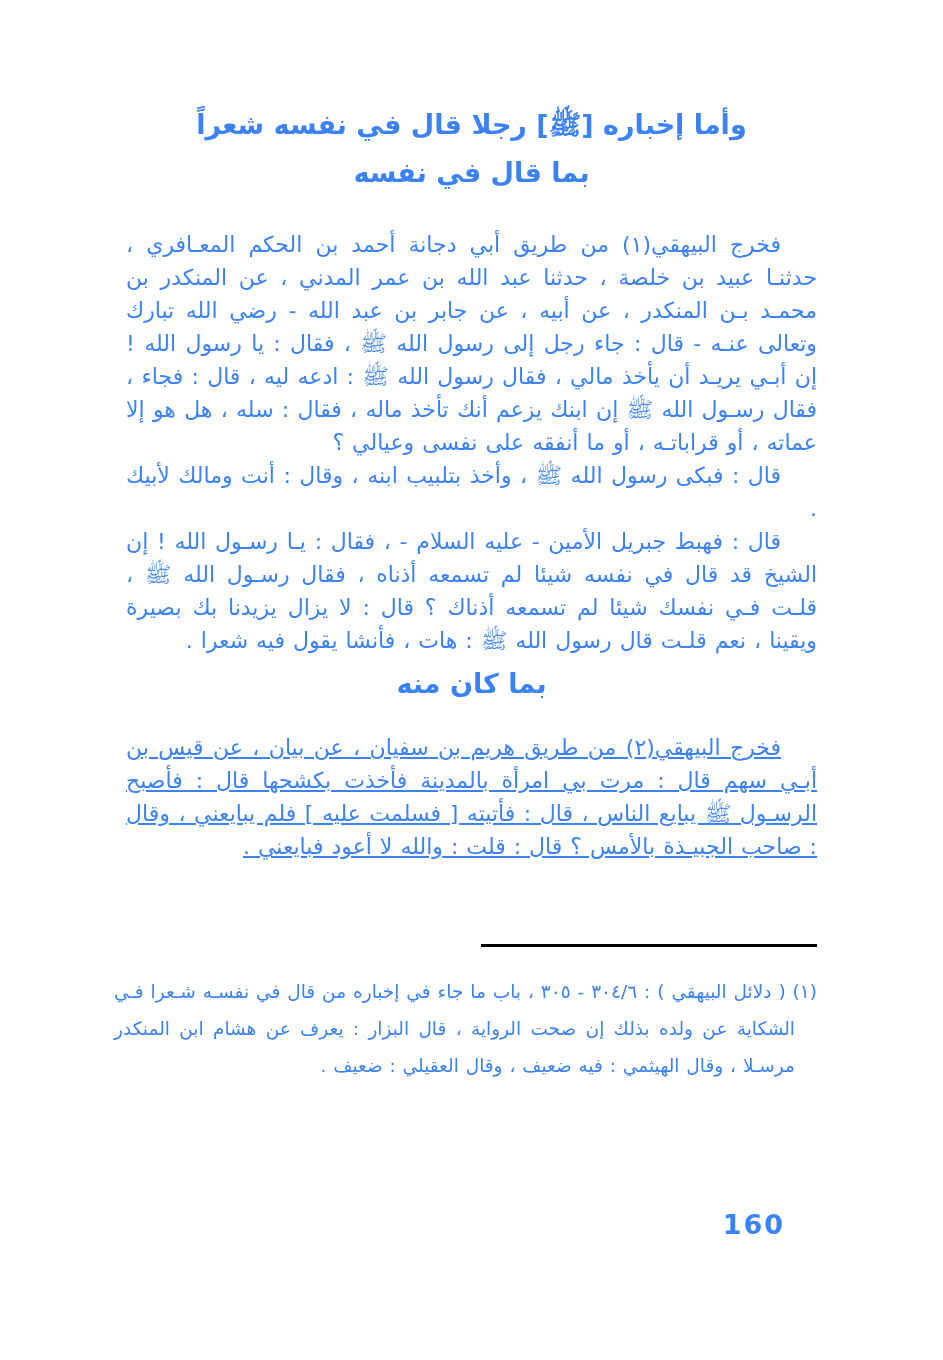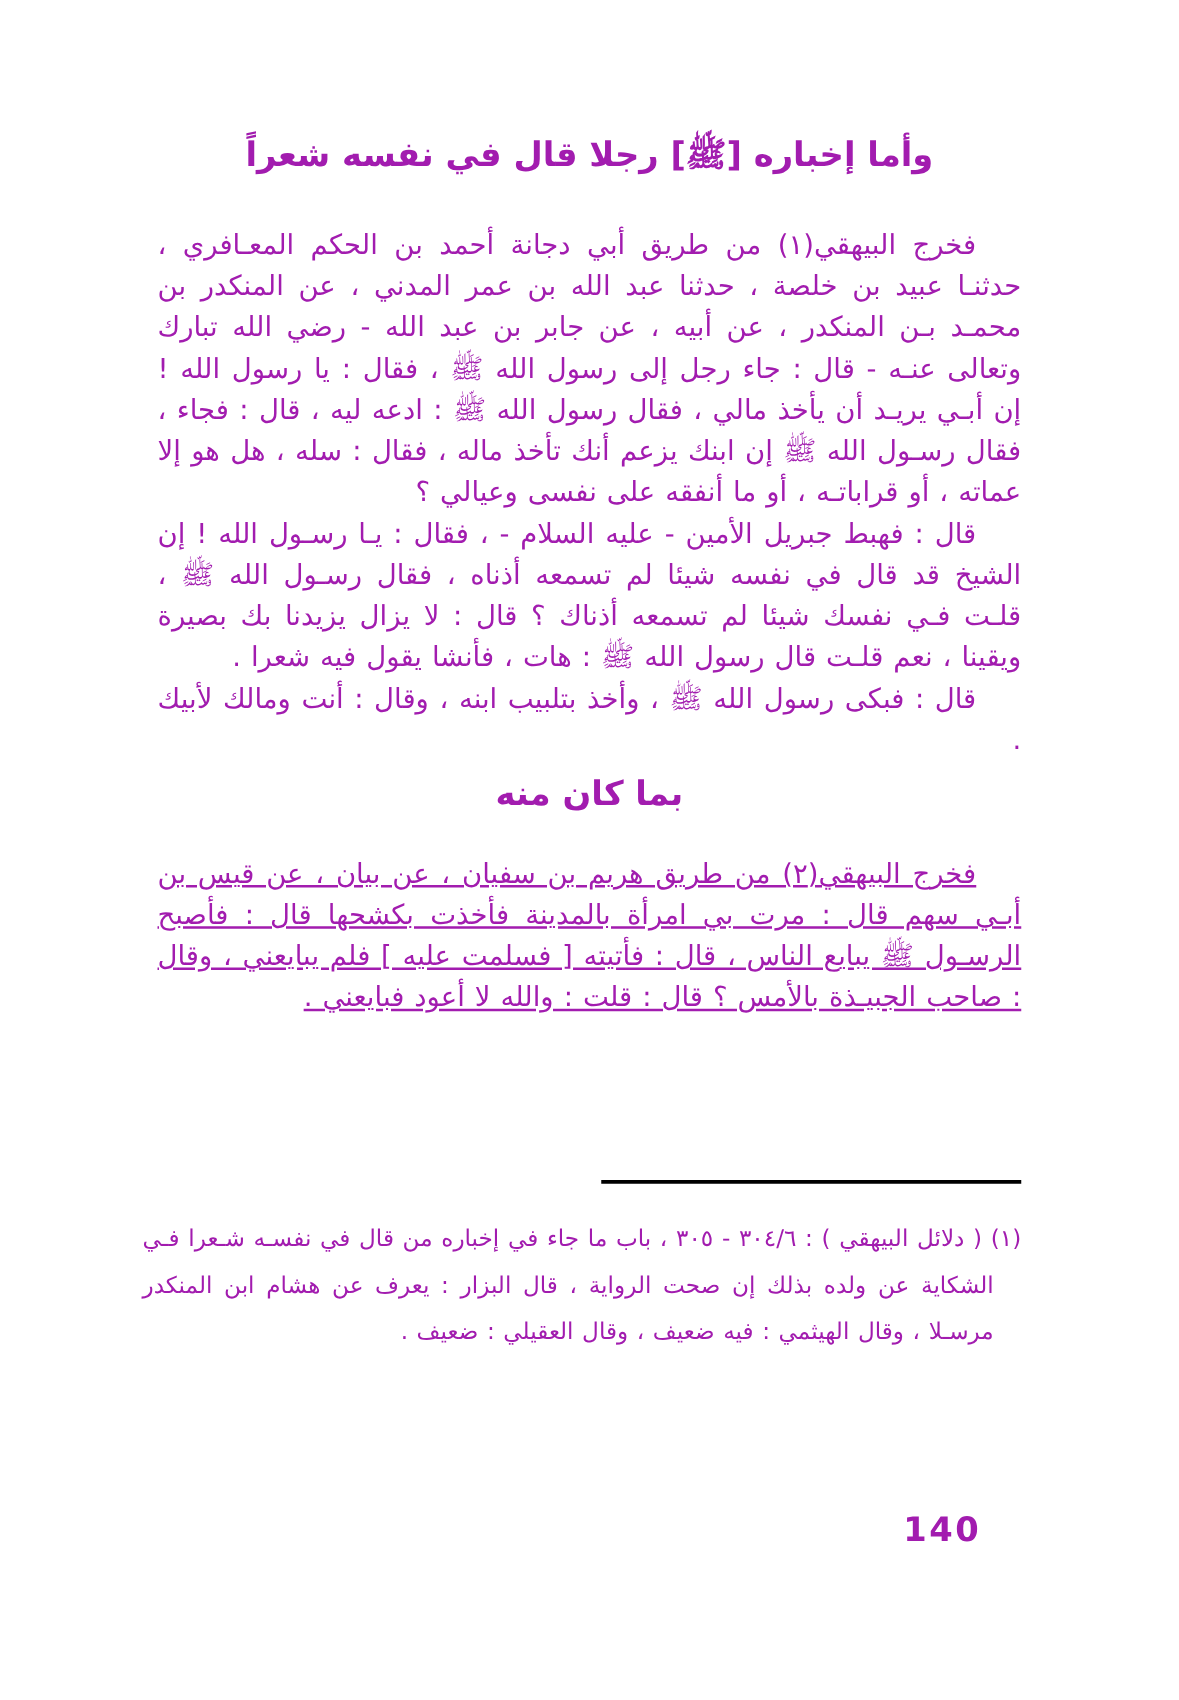--- a/index.html
+++ b/index.html
@@ -6,21 +6,21 @@
     margin: 0;
     padding: 0;
     background: #ffffff;
   }
   .page {
     position: relative;
     width: 863px;
     height: 1360px;
     margin: 0 auto;
     background: #ffffff;
-    color: #a21caf;
+    color: #3b82f6;
     direction: rtl;
     font-family: "DejaVu Sans", sans-serif;
     overflow: hidden;
   }
   .content {
     padding: 104px 86px 0 86px;
   }
   .section-title {
     font-size: 27px;
     font-weight: 700;
@@ -80,31 +80,32 @@
   }
 </style>
 </head>
 <body>
 
 <div class="page">
 
   <div class="content">
 
     <h1 class="section-title">وأما إخباره [ﷺ] رجلا قال في نفسه شعراً</h1>
+    <h1 class="section-title second-line">بما قال في نفسه</h1>
 
     <p class="para first-of-section">فخرج البيهقي(١) من طريق أبي دجانة أحمد بن الحكم المعـافري ، حدثنـا عبيد بن خلصة ، حدثنا عبد الله بن عمر المدني ، عن المنكدر بن محمـد بـن المنكدر ، عن أبيه ، عن جابر بن عبد الله - رضي الله تبارك وتعالى عنـه - قال : جاء رجل إلى رسول الله ﷺ ، فقال : يا رسول الله ! إن أبـي يريـد أن يأخذ مالي ، فقال رسول الله ﷺ : ادعه ليه ، قال : فجاء ، فقال رسـول الله ﷺ إن ابنك يزعم أنك تأخذ ماله ، فقال : سله ، هل هو إلا عماته ، أو قراباتـه ، أو ما أنفقه على نفسى وعيالي ؟</p>
+    <p class="para">قال : فبكى رسول الله ﷺ ، وأخذ بتلبيب ابنه ، وقال : أنت ومالك لأبيك .</p>
     <p class="para">قال : فهبط جبريل الأمين - عليه السلام - ، فقال : يـا رسـول الله ! إن الشيخ قد قال في نفسه شيئا لم تسمعه أذناه ، فقال رسـول الله ﷺ ، قلـت فـي نفسك شيئا لم تسمعه أذناك ؟ قال : لا يزال يزيدنا بك بصيرة ويقينا ، نعم قلـت قال رسول الله ﷺ : هات ، فأنشا يقول فيه شعرا .</p>
-    <p class="para">قال : فبكى رسول الله ﷺ ، وأخذ بتلبيب ابنه ، وقال : أنت ومالك لأبيك .</p>
 
     <h1 class="section-title second-line">بما كان منه</h1>
 
     <p class="para after-title">فخرج البيهقي(٢) من طريق هريم بن سفيان ، عن بيان ، عن قيس بن أبـي سهم قال : مرت بي امرأة بالمدينة فأخذت بكشحها قال : فأصبح الرسـول ﷺ يبايع الناس ، قال : فأتيته [ فسلمت عليه ] فلم يبايعني ، وقال : صاحب الجبيـذة بالأمس ؟ قال : قلت : والله لا أعود فبايعني .</p>
 
   </div>
 
   <div class="footnote-area">
     <div class="footnote-separator"></div>
     <p class="footnote">(١) ( دلائل البيهقي ) : ٣٠٤/٦ - ٣٠٥ ، باب ما جاء في إخباره من قال في نفسـه شـعرا فـي الشكاية عن ولده بذلك إن صحت الرواية ، قال البزار : يعرف عن هشام ابن المنكدر مرسـلا ، وقال الهيثمي : فيه ضعيف ، وقال العقيلي : ضعيف .</p>
   </div>
 
-  <div class="page-number">140</div>
+  <div class="page-number">160</div>
 
 </div>
 
 </body></html>

